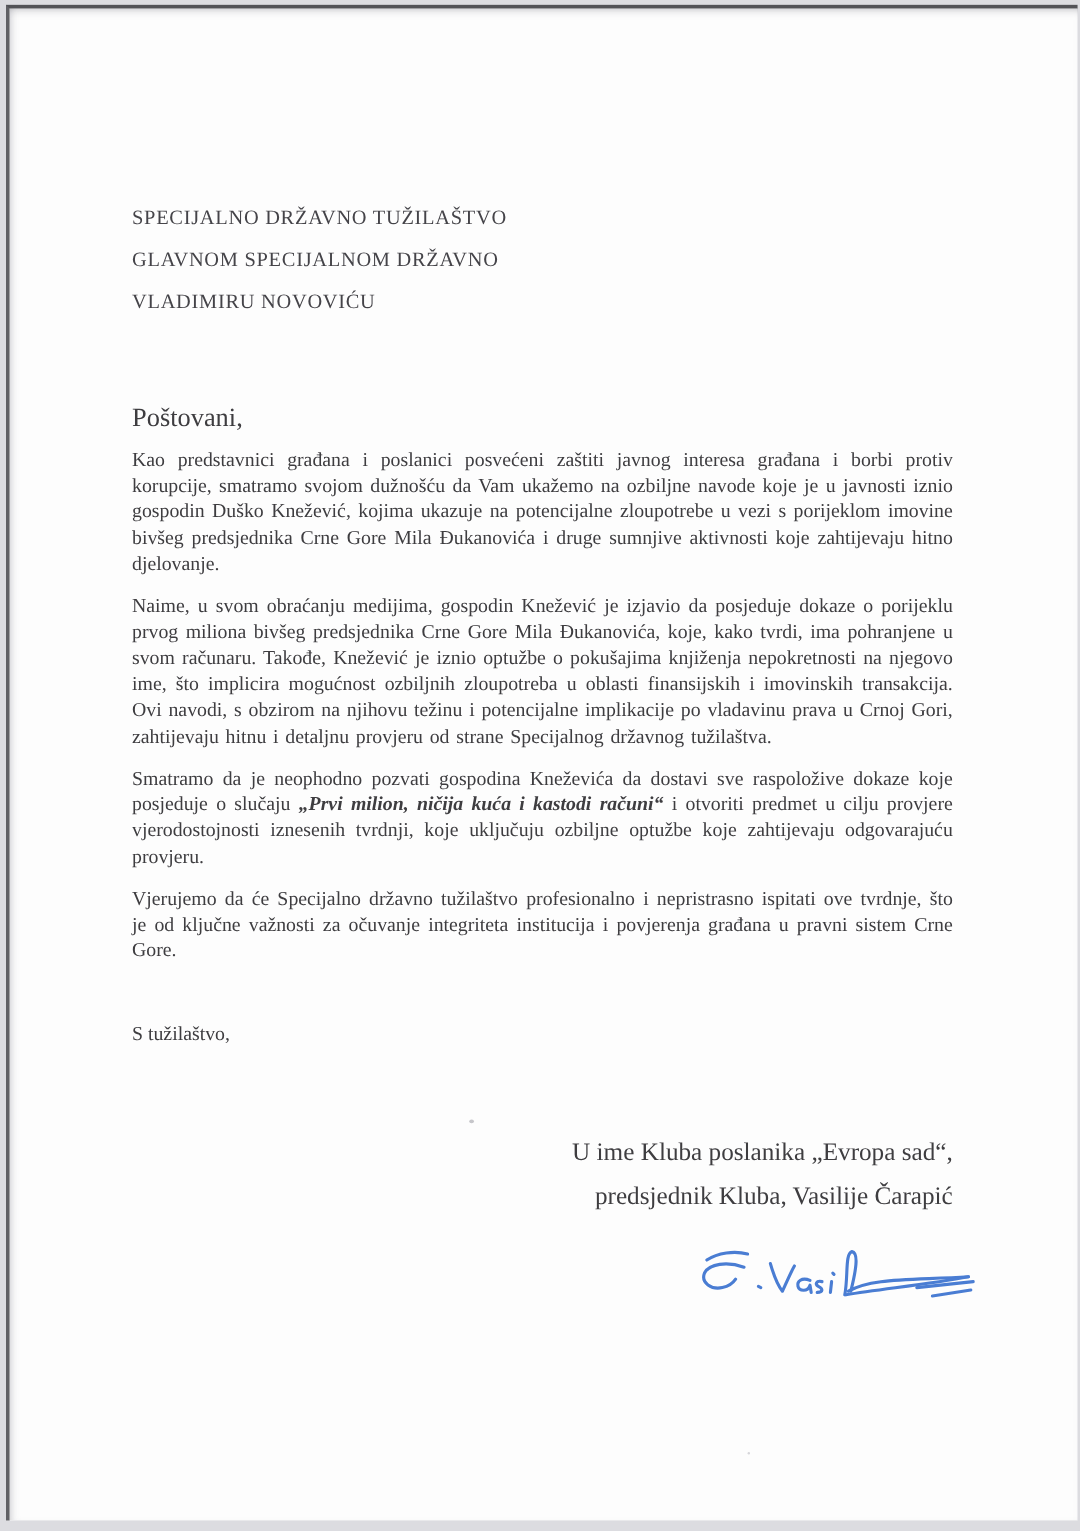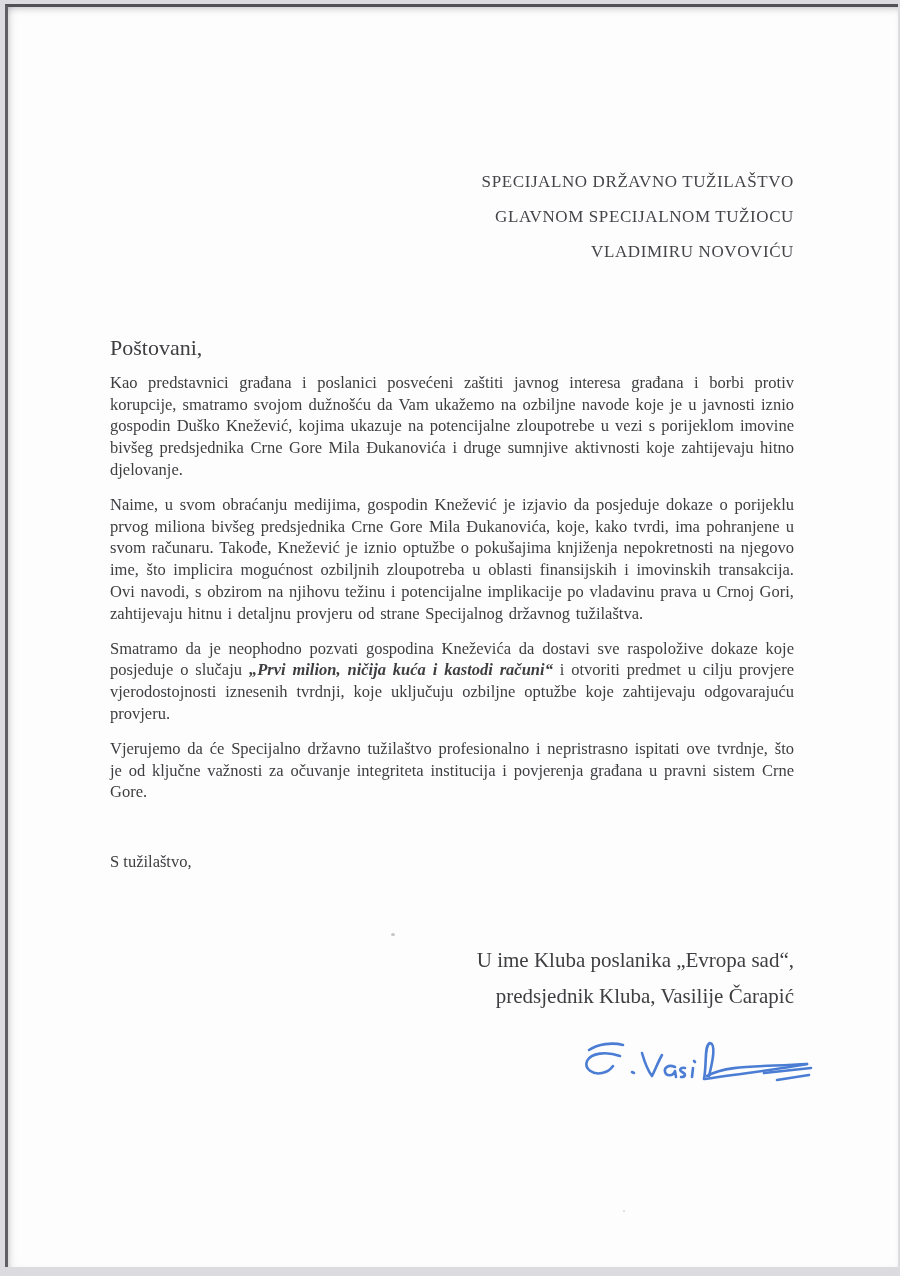--- a/index.html
+++ b/index.html
@@ -31,21 +31,21 @@
   }
   .content {
     position: relative;
     box-sizing: border-box;
     width: 100%;
     height: 100%;
     padding: 157px 104px 0 102px;
     color: #3e3d40;
   }
   .header {
-    text-align: right;
+    text-align: left;
     font-size: 17px;
     line-height: 35px;
     letter-spacing: 0.6px;
     color: #454449;
   }
   .header .hline { white-space: nowrap; }
   .salutation {
     margin-top: 68px;
     font-size: 22px;
     line-height: 21.8px;
@@ -88,21 +88,21 @@
   .speck-2 { left: 615px; top: 1203px; width: 2px; height: 2px; background:#d6d6da; }
 </style>
 </head>
 <body>
 
 <div class="page">
   <div class="content">
 
     <div class="header">
       <div class="hline">SPECIJALNO DRŽAVNO TUŽILAŠTVO</div>
-      <div class="hline">GLAVNOM SPECIJALNOM TUŽIOCU</div>
+      <div class="hline">GLAVNOM SPECIJALNOM DRŽAVNO</div>
       <div class="hline">VLADIMIRU NOVOVIĆU</div>
     </div>
 
     <div class="salutation">Poštovani,</div>
 
     <div class="para">Kao predstavnici građana i poslanici posvećeni zaštiti javnog interesa građana i borbi protiv korupcije, smatramo svojom dužnošću da Vam ukažemo na ozbiljne navode koje je u javnosti iznio gospodin Duško Knežević, kojima ukazuje na potencijalne zloupotrebe u vezi s porijeklom imovine bivšeg predsjednika Crne Gore Mila Đukanovića i druge sumnjive aktivnosti koje zahtijevaju hitno djelovanje.</div>
 
     <div class="para">Naime, u svom obraćanju medijima, gospodin Knežević je izjavio da posjeduje dokaze o porijeklu prvog miliona bivšeg predsjednika Crne Gore Mila Đukanovića, koje, kako tvrdi, ima pohranjene u svom računaru. Takođe, Knežević je iznio optužbe o pokušajima knjiženja nepokretnosti na njegovo ime, što implicira mogućnost ozbiljnih zloupotreba u oblasti finansijskih i imovinskih transakcija. Ovi navodi, s obzirom na njihovu težinu i potencijalne implikacije po vladavinu prava u Crnoj Gori, zahtijevaju hitnu i detaljnu provjeru od strane Specijalnog državnog tužilaštva.</div>
 
     <div class="para"><span>Smatramo da je neophodno pozvati gospodina Kneževića da dostavi sve raspoložive dokaze koje posjeduje o slučaju </span><span class="quote-italic">„Prvi milion, ničija kuća i kastodi računi“</span><span> i otvoriti predmet u cilju provjere vjerodostojnosti iznesenih tvrdnji, koje uključuju ozbiljne optužbe koje zahtijevaju odgovarajuću provjeru.</span></div>

